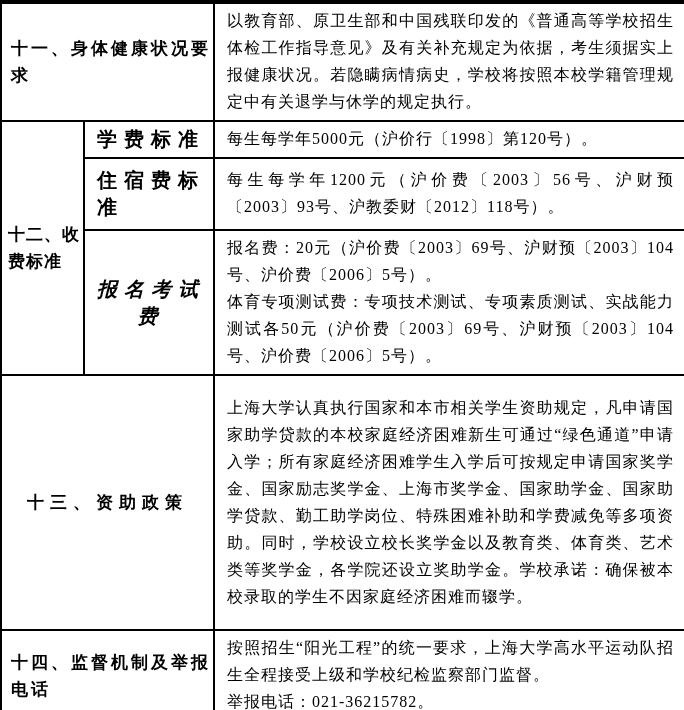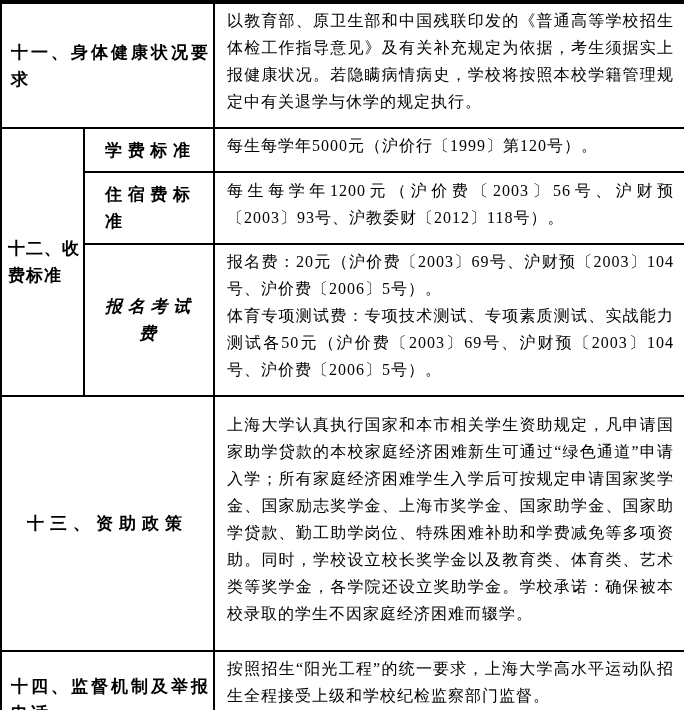--- a/index.html
+++ b/index.html
@@ -44,38 +44,38 @@
     letter-spacing: 1px;
   }
   .lbl-aid {
     padding: 2px 16px;
     letter-spacing: 6px;
     text-align: center;
   }
   
   .sublbl {
     font-weight: bold;
-    font-size: 17px;
+    font-size: 20px;
     line-height: 27px;
     letter-spacing: 3px;
     text-align: justify;
     text-align-last: justify;
-    padding: 2px 20px;
+    padding: 2px 12px;
   }
   .sublbl-exam {
     text-align-last: center;
     font-style: italic;
   }
   
   .body {
     font-size: 16px;
     line-height: 27px;
     letter-spacing: 1px;
     text-align: justify;
-    padding: 3px 10px 12px 12px;
+    padding: 3px 10px 5px 12px;
   }
   .body p {
     margin: 0;
   }
   
   tr.r-health   { height: 114px; }
   tr.r-tuition  { height: 37px;  }
   tr.r-accom    { height: 72px;  }
   tr.r-exam     { height: 143px; }
   tr.r-aid      { height: 255px; }
@@ -101,21 +101,21 @@
     </tr>
 
     <tr class="r-health">
       <td colspan="2" class="lbl">十一、身体健康状况要求</td>
       <td colspan="2" class="body">以教育部、原卫生部和中国残联印发的《普通高等学校招生体检工作指导意见》及有关补充规定为依据，考生须据实上报健康状况。若隐瞒病情病史，学校将按照本校学籍管理规定中有关退学与休学的规定执行。</td>
     </tr>
 
     <tr class="r-tuition">
       <td rowspan="3" class="lbl lbl-fees">十二、收费标准</td>
       <td class="sublbl">学费标准</td>
-      <td colspan="2" class="body">每生每学年5000元（沪价行〔1999〕第120号）。</td>
+      <td colspan="2" class="body">每生每学年5000元（沪价行〔1998〕第120号）。</td>
     </tr>
 
     <tr class="r-accom">
       <td class="sublbl">住宿费标准</td>
       <td colspan="2" class="body">每生每学年1200元（沪价费〔2003〕56号、沪财预〔2003〕93号、沪教委财〔2012〕118号）。</td>
     </tr>
 
     <tr class="r-exam">
       <td class="sublbl sublbl-exam">报名考试费</td>
       <td colspan="2" class="body">

